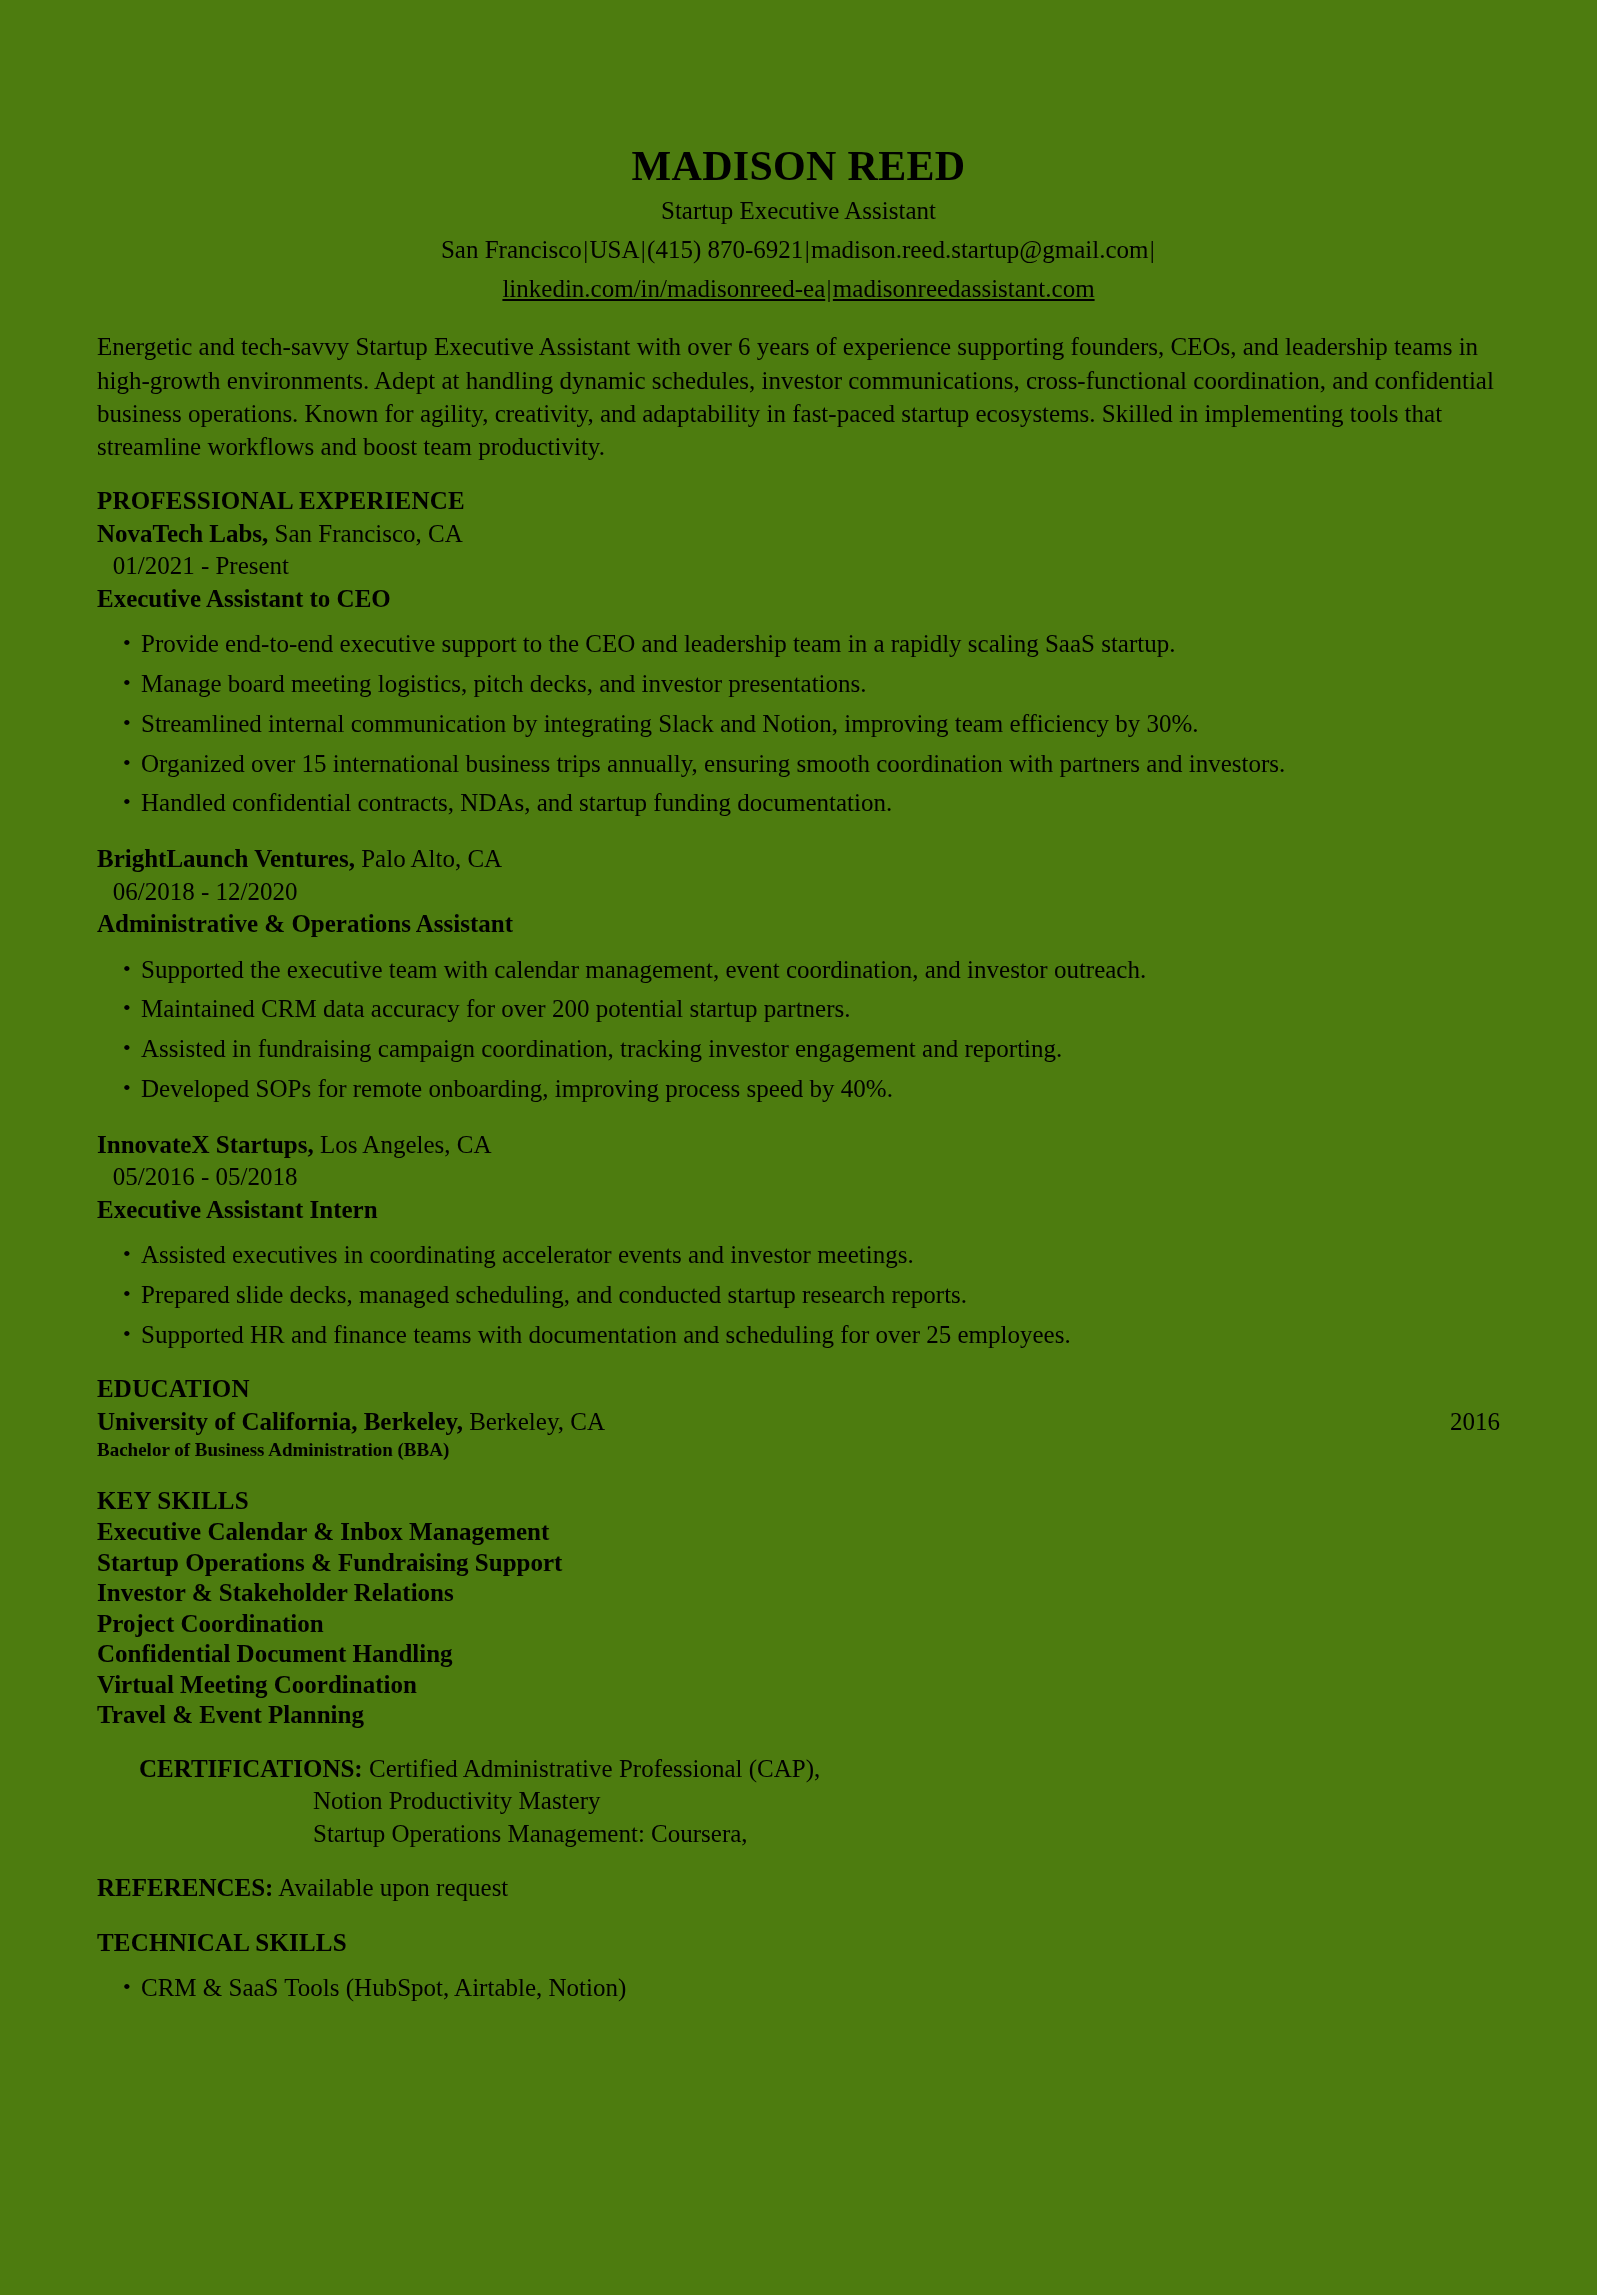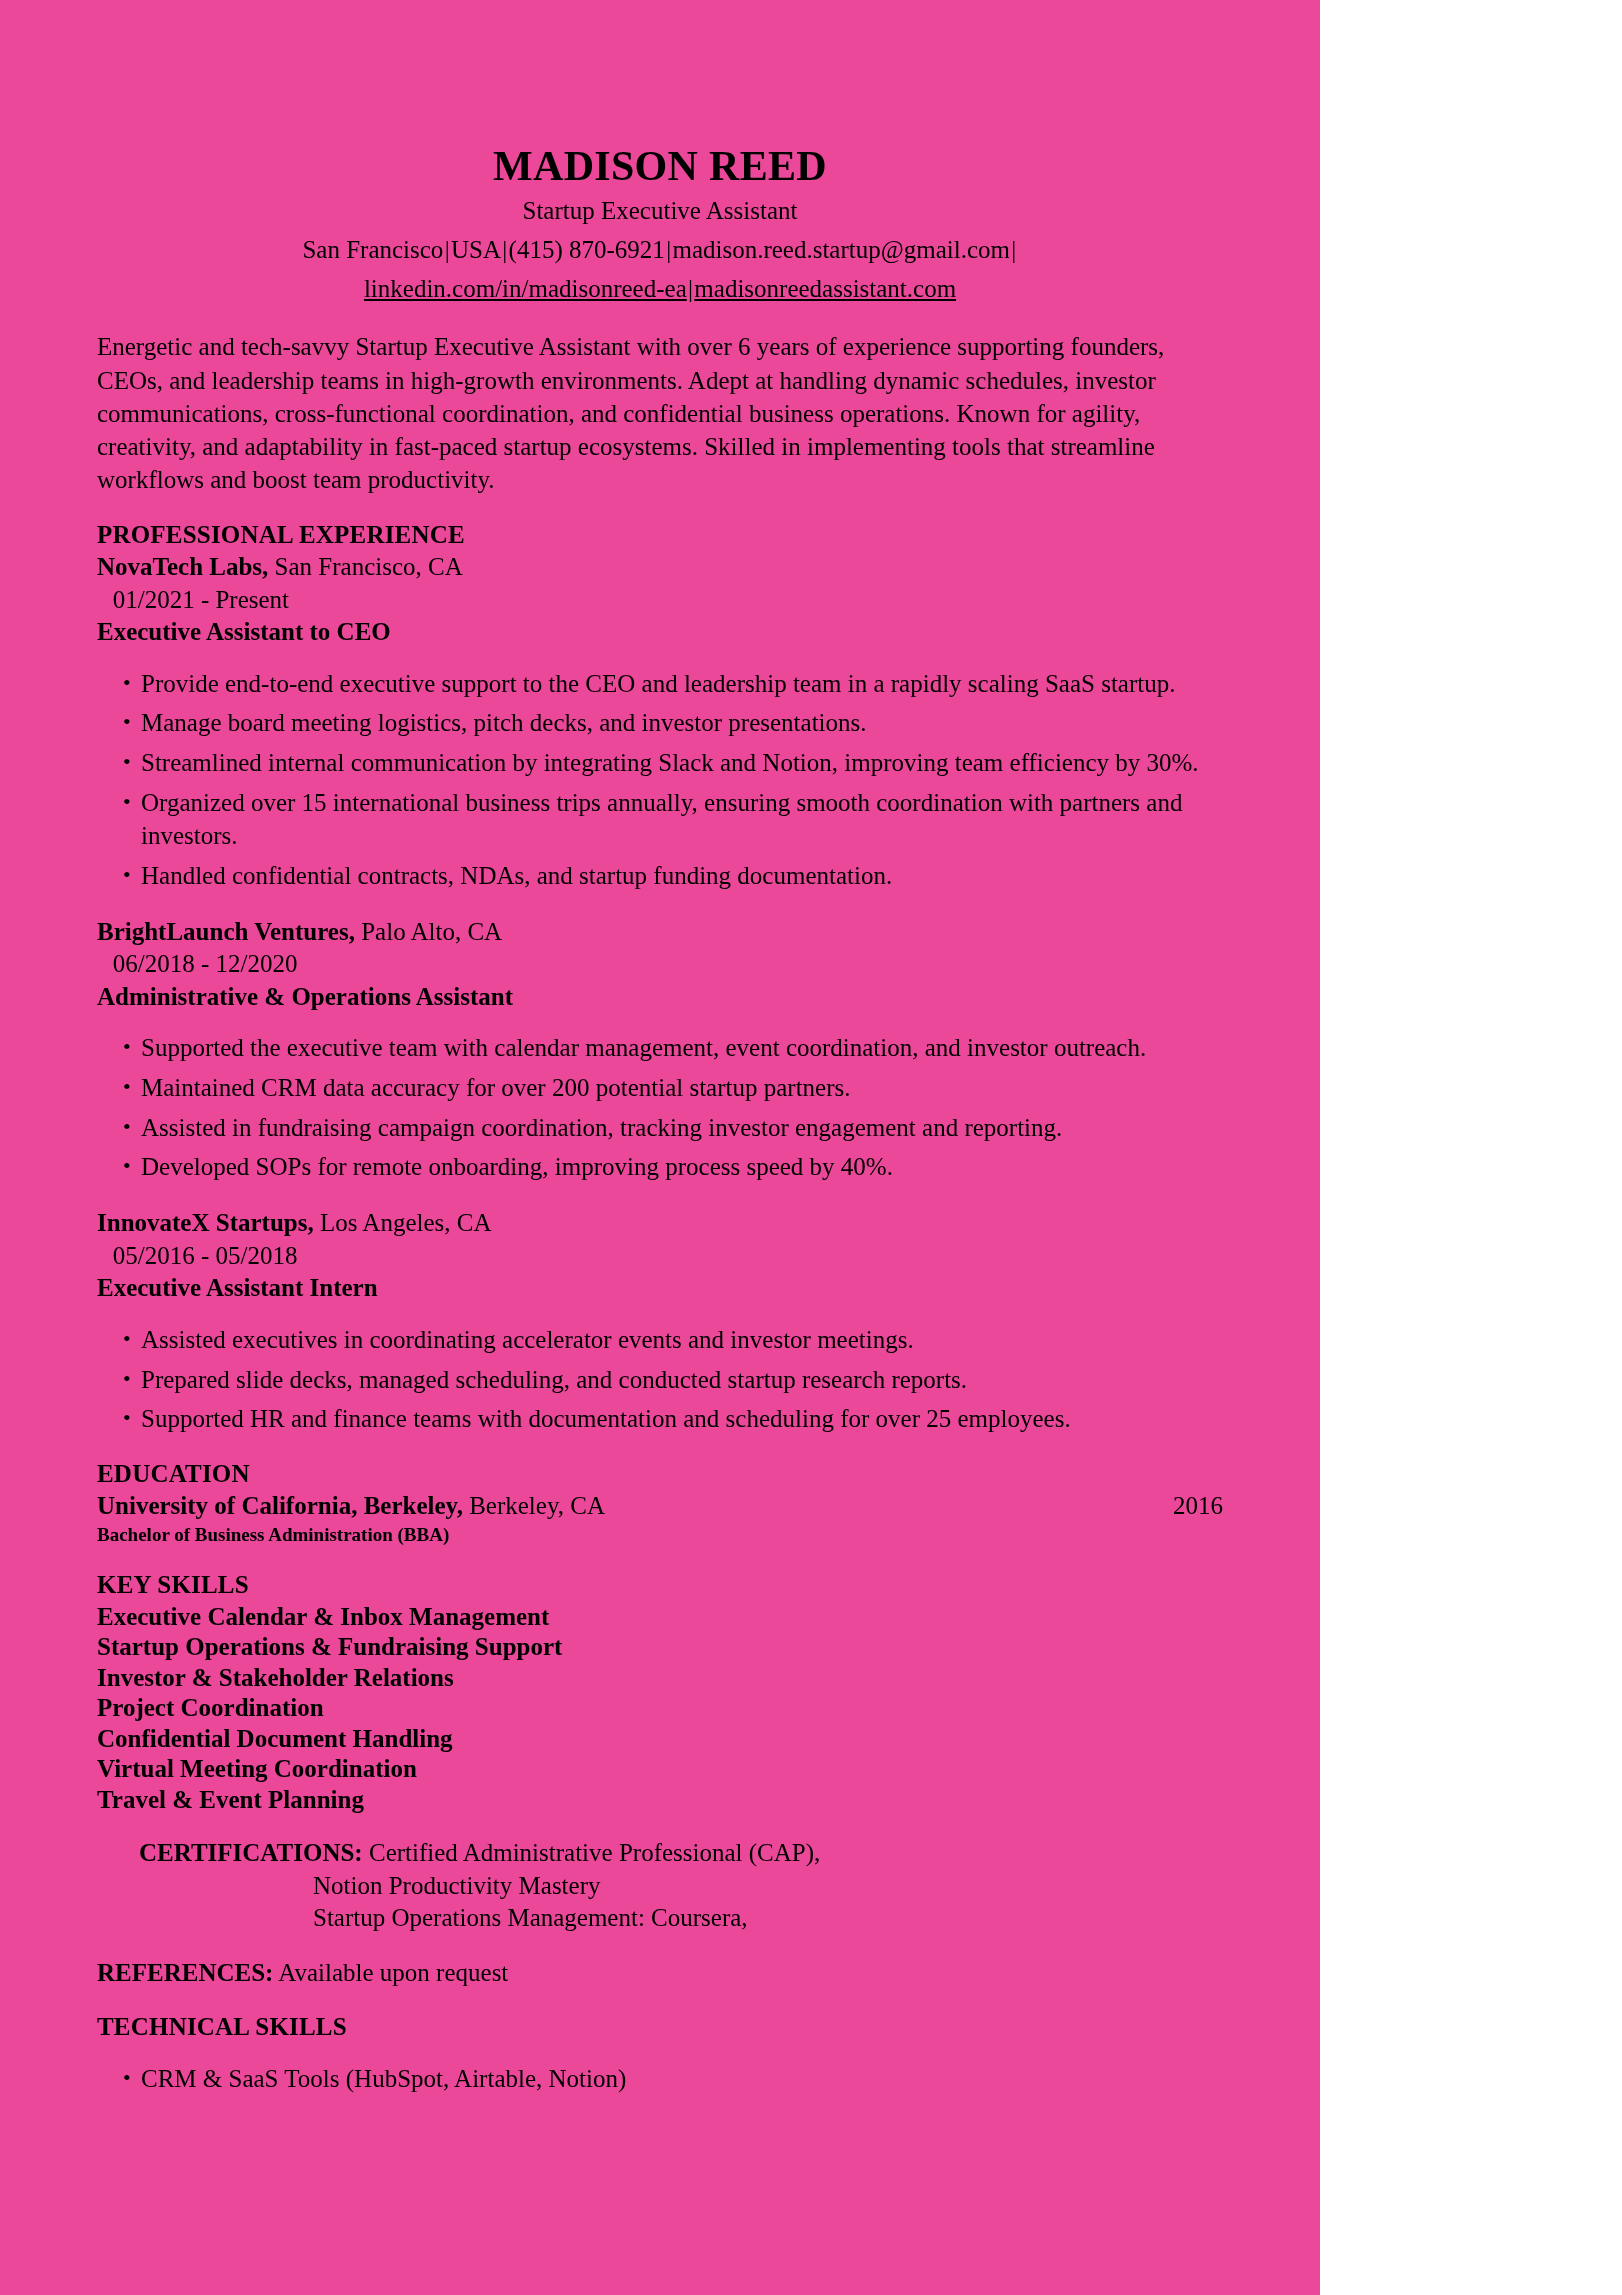--- a/index.html
+++ b/index.html
@@ -2,23 +2,23 @@
 <html style="font-size:10.5px"><head>
 <meta charset="utf-8">
 <title>Resume</title>
 <style>
   html, body {
     margin: 0;
     padding: 0;
     background: #ffffff;
   }
   .page {
-    width: 1320px;
+    width: 1597px;
     height: 2295px;
-    background: #ec4899;
+    background: #4d7c0f;
     position: relative;
     box-sizing: border-box;
     padding: 0;
     font-family: "Liberation Serif", "DejaVu Serif", serif;
     color: #000000;
     overflow: hidden;
   }
   .content {
     position: absolute;
     left: 97px;
@@ -93,21 +93,21 @@
     margin: 3.9px 0 0 0;
     padding: 0;
   }
   ul.bullets li {
     font-size: 25px;
     line-height: 1.33;
     position: relative;
     padding-left: 44px;
     margin-top: 6.5px;
   }
-  ul.bullets li:first-child { margin-top: 18px; }
+  ul.bullets li:first-child { margin-top: 12px; }
   ul.bullets li::before {
     content: "\2022";
     position: absolute;
     left: 26px;
     top: 0;
     font-size: 22px;
     line-height: 1.45;
   }
 
   

